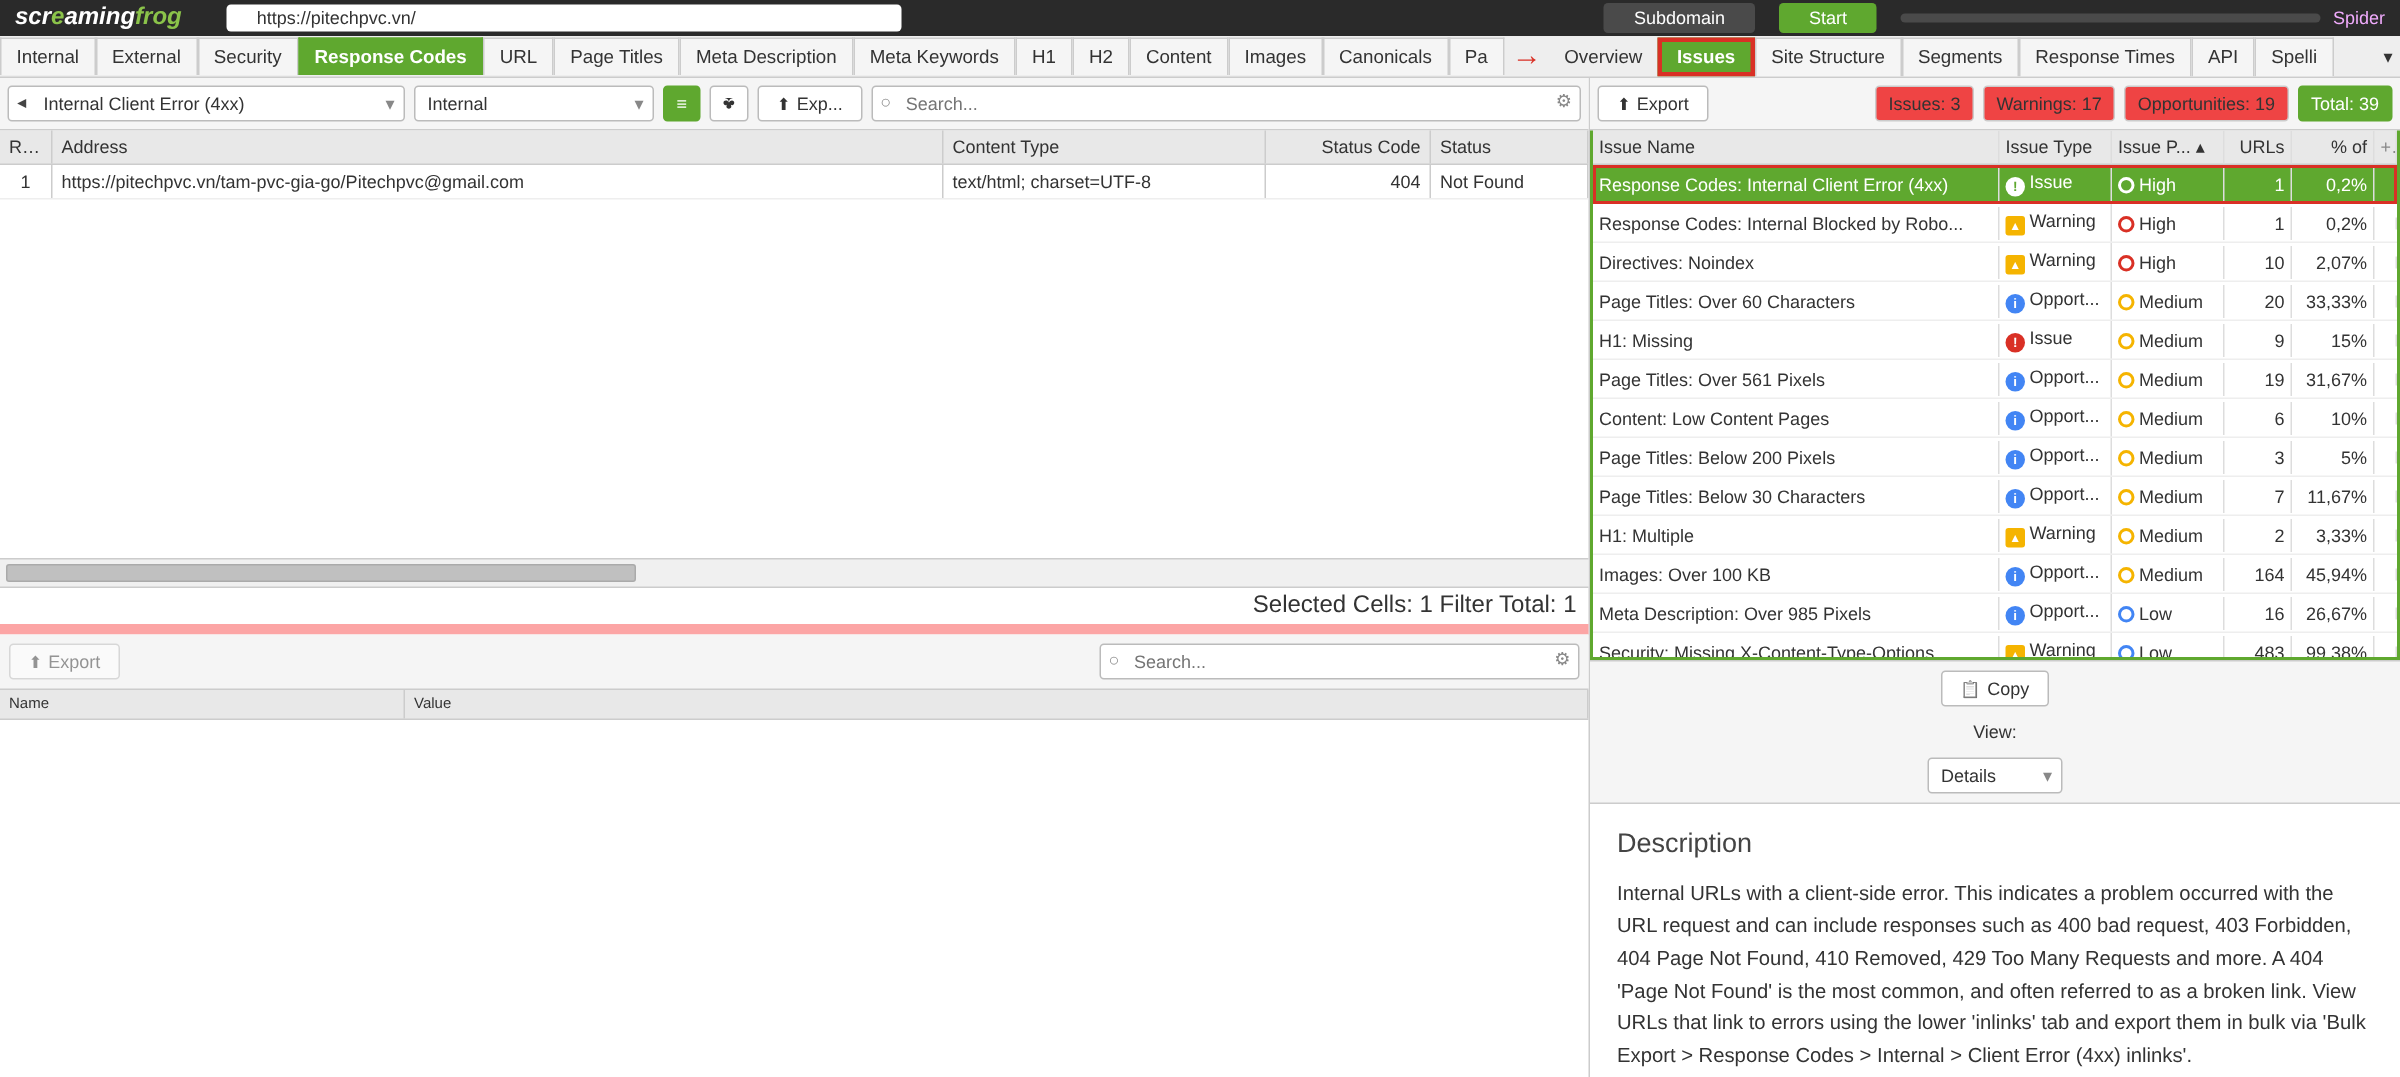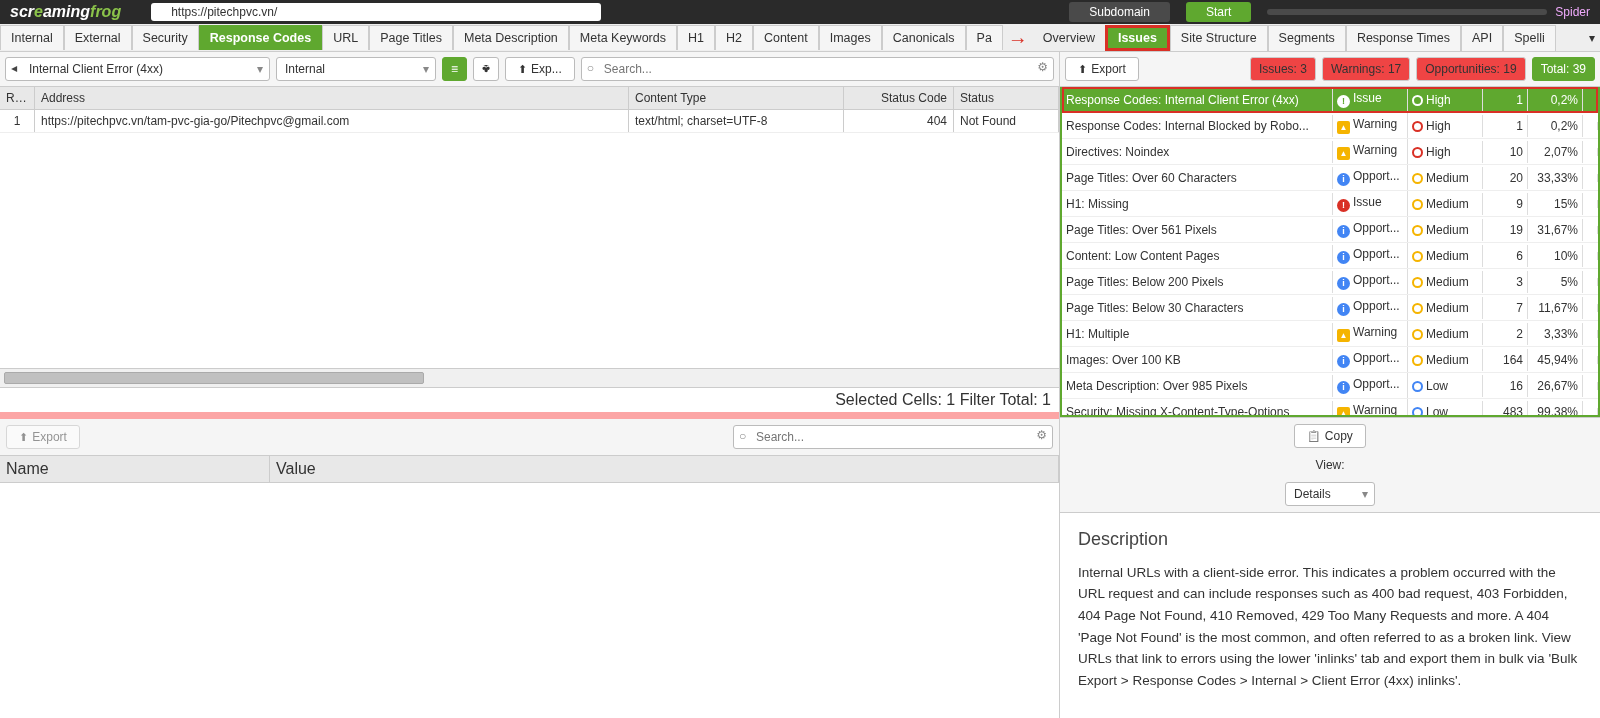--- a/index.html
+++ b/index.html
@@ -51,21 +51,21 @@
   
   .h-scroll { height:20px; background:#f0f0f0; border-top:1px solid #ccc; border-bottom:1px solid #ccc; display:flex; align-items:center; }
   .h-scroll .thumb { width:420px; height:12px; background:#c0c0c0; border:1px solid #aaa; border-radius:2px; margin-left:4px; }
   
   .status-line { text-align:right; padding:3px 8px; font-size:16px; border-bottom:7px solid #fca5a5; }
   
   .bottom-toolbar { display:flex; padding:6px; gap:6px; background:#f5f5f5; border-bottom:1px solid #ccc; align-items:center; }
   .bottom-toolbar .spacer { flex:1; }
   .bottom-toolbar .btn.disabled { opacity:.5; }
   
-  .bottom-head { display:flex; background:#e8e8e8; border-bottom:1px solid #ccc; font-size:16px; }
+  .bottom-head { display:flex; background:#e8e8e8; border-bottom:1px solid #ccc; font-size:10px; }
   .bottom-head > div { padding:4px 6px; border-right:1px solid #ccc; }
   .bh-name { width:270px; } .bh-val { flex:1; }
   
   
   .r-toolbar { display:flex; padding:5px; gap:6px; background:#f5f5f5; border-bottom:1px solid #ccc; align-items:center; }
   .r-toolbar .spacer { flex:1; }
   .badge { background:#ef4444; border:1px solid #ccc; border-radius:3px; padding:4px 8px; font-size:12px; white-space:nowrap; }
   .badge.green { background:#5fa82f; color:#fff; border-color:#5fa82f; }
   
   .r-table-wrap { flex:0 0 auto; border:2px solid #5fa82f; border-top:none; overflow:hidden; }
@@ -198,20 +198,28 @@
           <span class="up-icon"></span>
           <span>Export</span>
         </div>
       <div class="spacer"></div>
       <div class="badge">Issues: 3</div>
       <div class="badge">Warnings: 17</div>
       <div class="badge">Opportunities: 19</div>
       <div class="badge green">Total: 39</div>
     </div>
     <div class="r-table-wrap">
+      <div class="r-head">
+        <div class="rc-name">Issue Name</div>
+        <div class="rc-type">Issue Type</div>
+        <div class="rc-prio"><span>Issue P...</span> ▴</div>
+        <div class="rc-urls">URLs</div>
+        <div class="rc-pct">% of</div>
+        <div class="rc-plus">+</div>
+      </div>
       <div class="r-body" id="right-rows">
           <div class="r-row sel">
             <div class="rc-name">Response Codes: Internal Client Error (4xx)</div>
             <div class="rc-type"><span class="ico issue"></span>Issue</div>
             <div class="rc-prio"><span class="pico high"></span>High</div>
             <div class="rc-urls">1</div>
             <div class="rc-pct">0,2%</div>
             <div class="rc-plus"></div>
           </div>
           <div class="r-row">

